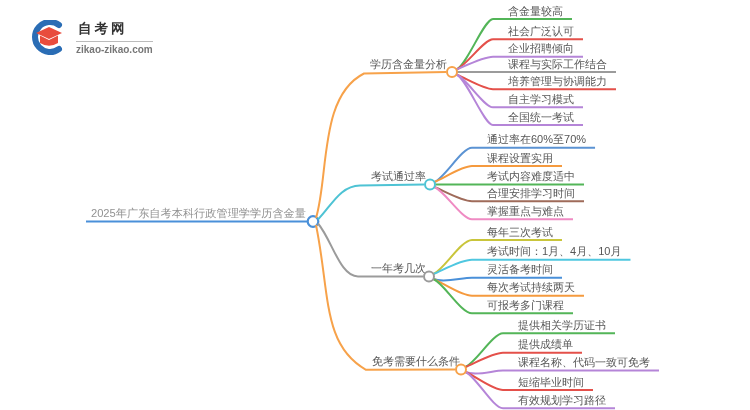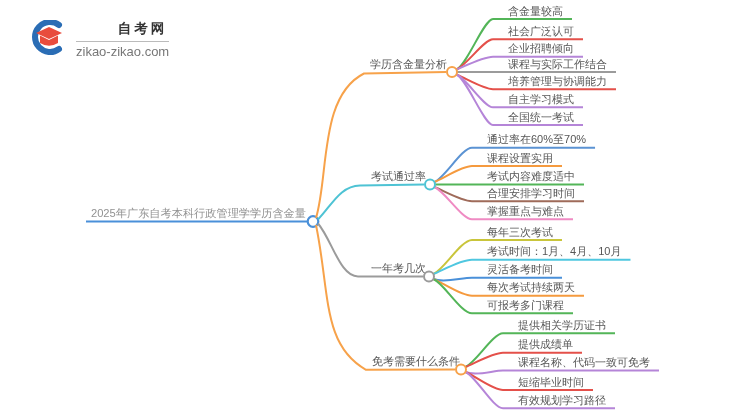--- a/index.html
+++ b/index.html
@@ -1,21 +1,21 @@
 <!DOCTYPE html>
 <html><head>
 <meta charset="utf-8">
 <style>
   html,body{margin:0;padding:0;}
   body{width:750px;height:410px;background:#ffffff;overflow:hidden;font-family:"Liberation Sans",sans-serif;position:relative;}
   #mindmap text{font-family:"Liberation Sans",sans-serif;}
   .logo{position:absolute;left:28px;top:20px;display:flex;align-items:flex-start;}
   .logo-text{margin-left:8px;}
-  .logo-title{font-size:13.5px;font-weight:bold;color:#333;letter-spacing:3px;text-align:right;padding:0 2px 3px 2px;border-bottom:1px solid #bbb;}
-  .logo-sub{font-size:13px;color:#777;padding-top:2px;text-align:center;}
+  .logo-title{font-size:13.5px;font-weight:bold;color:#333;letter-spacing:3px;text-align:left;padding:0 2px 3px 2px;border-bottom:1px solid #bbb;}
+  .logo-sub{font-size:10px;color:#777;padding-top:2px;text-align:center;font-weight:bold;}
 </style>
 </head>
 <body>
 
 <div class="logo">
   <svg width="40" height="36" viewBox="0 0 40 36">
     <path d="M 31 5 A 15 15 0 1 0 31 29" fill="none" stroke="#2a6db5" stroke-width="6" stroke-linecap="round"></path>
     <g>
       <path d="M 21 19 L 8 13 L 21 7 L 34 13 Z" fill="#e84c3d"></path>
       <path d="M 12 15.5 L 12 23 Q 21 28.5 30 23 L 30 15.5 L 21 20 Z" fill="#e84c3d"></path>

